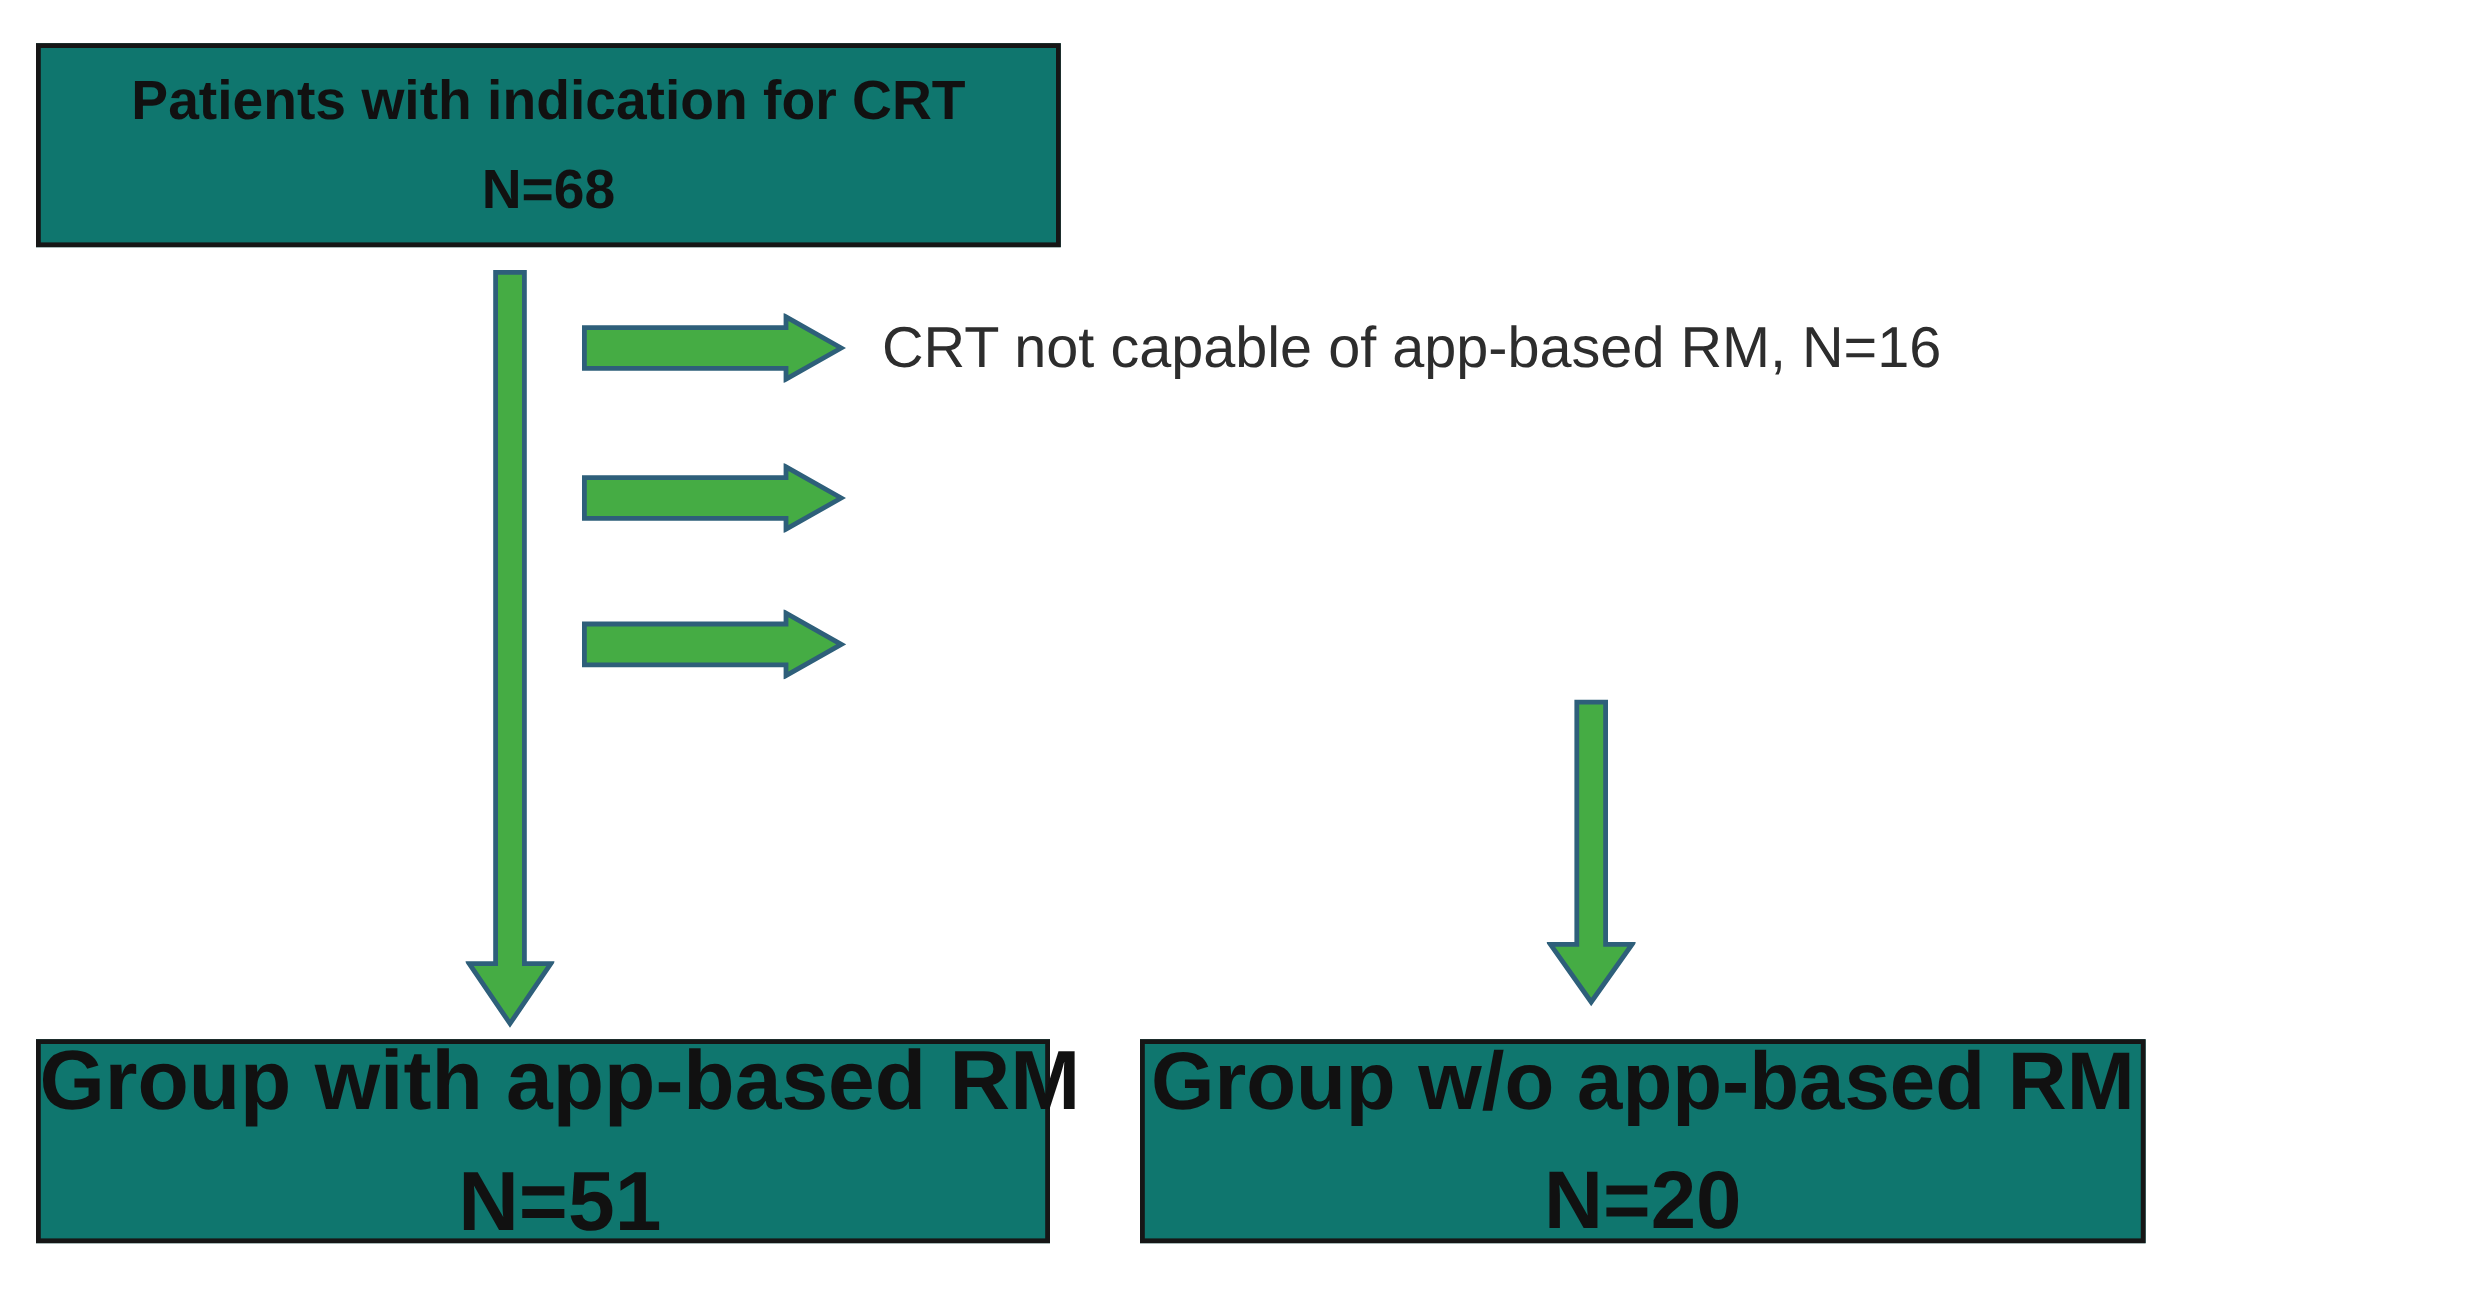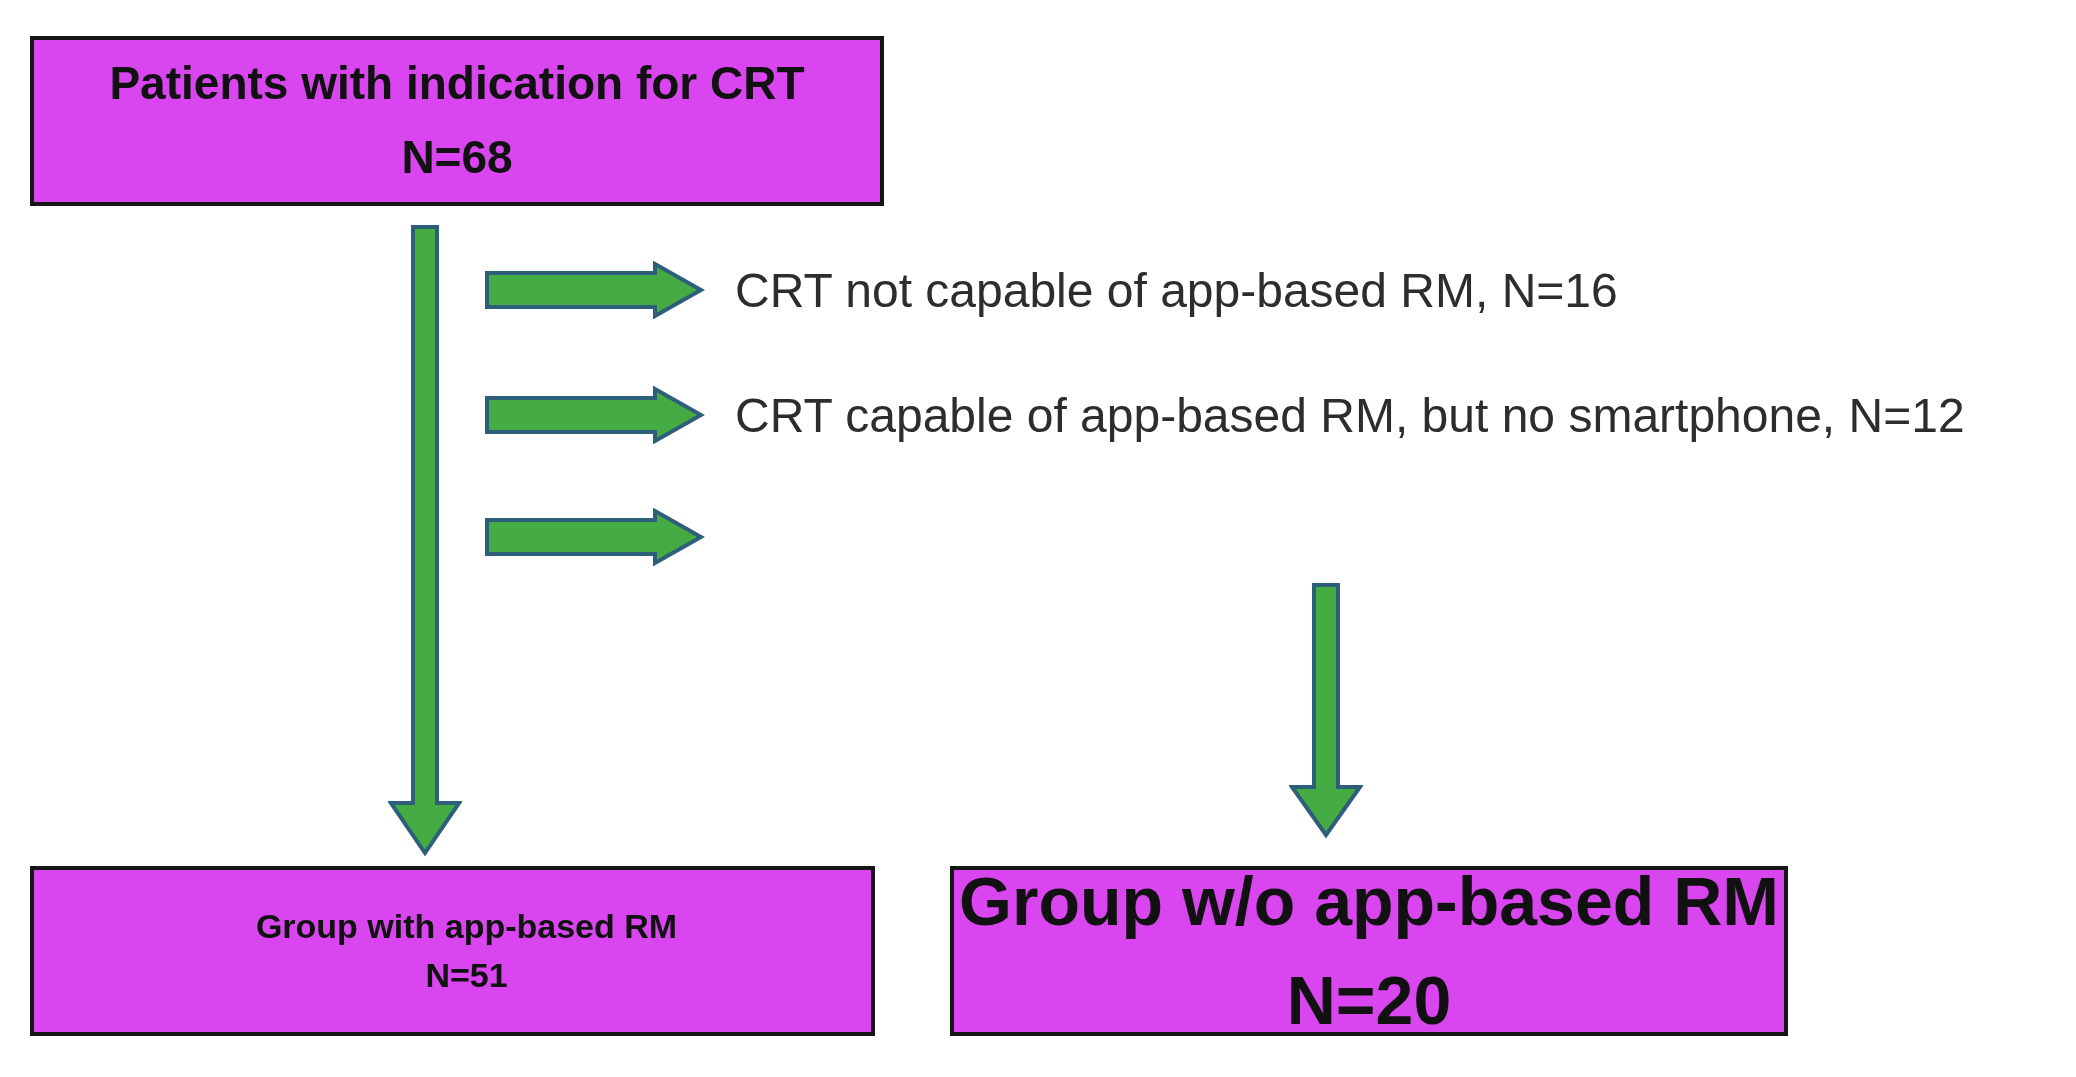--- a/index.html
+++ b/index.html
@@ -12,39 +12,39 @@
     position: relative;
     width: 2076px;
     height: 1077px;
     background: var(--background, #ffffff);
     overflow: hidden;
   }
   .flow-box {
     position: absolute;
     box-sizing: border-box;
     border: 4px solid var(--box-border, #161616);
-    background: #d946ef;
+    background: #0f766e;
     display: flex;
     flex-direction: column;
     justify-content: center;
     align-items: center;
     text-align: right;
     color: var(--box-text, #111111);
     font-weight: bold;
   }
   .flow-box.top {
     left: 30px; top: 36px;
     width: 854px; height: 170px;
     font-size: 46px;
     line-height: 1.6;
   }
   .flow-box.bottom-left {
     left: 30px; top: 866px;
     width: 845px; height: 170px;
-    font-size: 34px;
+    font-size: 70px;
     line-height: 1.45;
     padding-left: 28px;
   }
   .flow-box.bottom-right {
     left: 950px; top: 866px;
     width: 838px; height: 170px;
     font-size: 68px;
     line-height: 1.45;
   }
   .box-line { white-space: nowrap; }
@@ -95,21 +95,20 @@
     <polygon class="arrow-shape" points="2,12 170,12 170,3 216,29 170,55 170,46 2,46"></polygon>
   </svg>
   <svg id="excl-arrow-1" class="arrow-svg" width="220" height="58" viewBox="0 0 220 58">
     <polygon class="arrow-shape" points="2,12 170,12 170,3 216,29 170,55 170,46 2,46"></polygon>
   </svg>
   <svg id="excl-arrow-2" class="arrow-svg" width="220" height="58" viewBox="0 0 220 58">
     <polygon class="arrow-shape" points="2,12 170,12 170,3 216,29 170,55 170,46 2,46"></polygon>
   </svg>
 
   <div id="excl-label-0" class="excl-label">CRT not capable of app-based RM, N=16</div>
-  <div id="excl-label-1" class="excl-label">CRT capable of app-based RM, but no smartphone, N=12</div>
 
   <svg id="branch-down-arrow" class="arrow-svg" width="74" height="256" viewBox="0 0 74 256">
     <polygon class="arrow-shape" points="25,2 49,2 49,204 71,204 37,252 3,204 25,204"></polygon>
   </svg>
 
   <div class="flow-box bottom-left">
     <div class="box-line">Group with app-based RM</div>
     <div class="box-line">N=51</div>
   </div>
 

